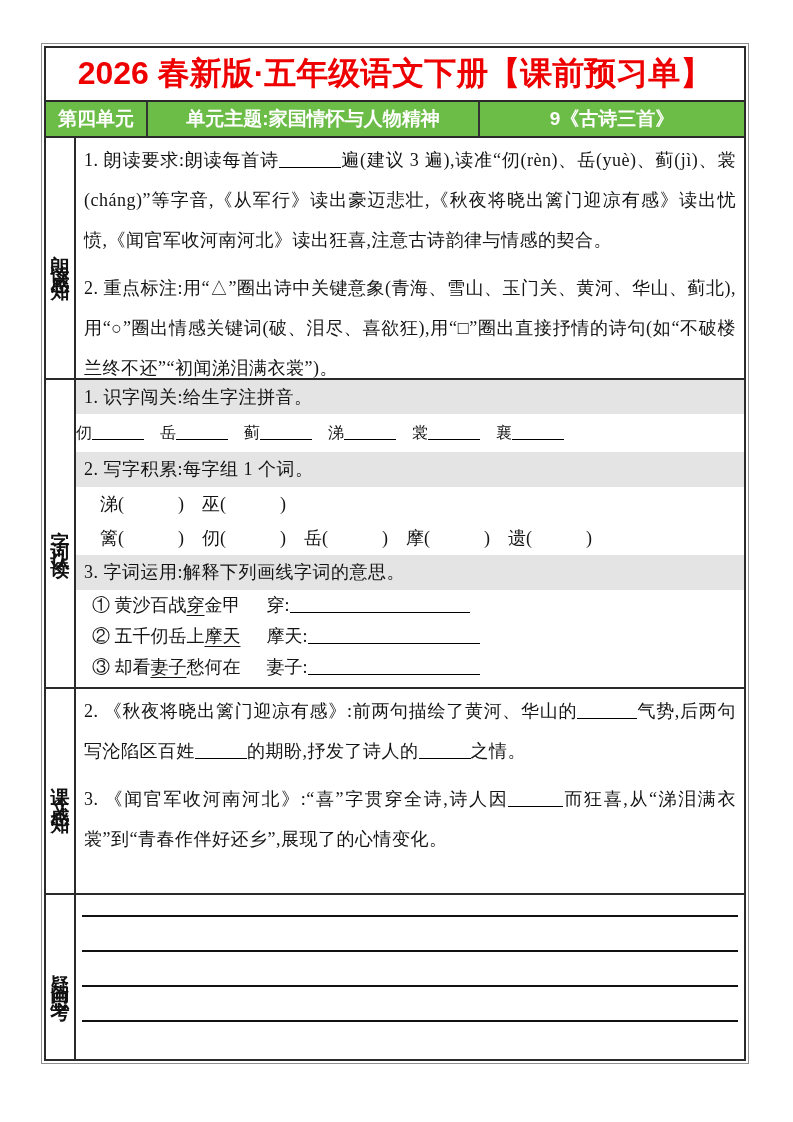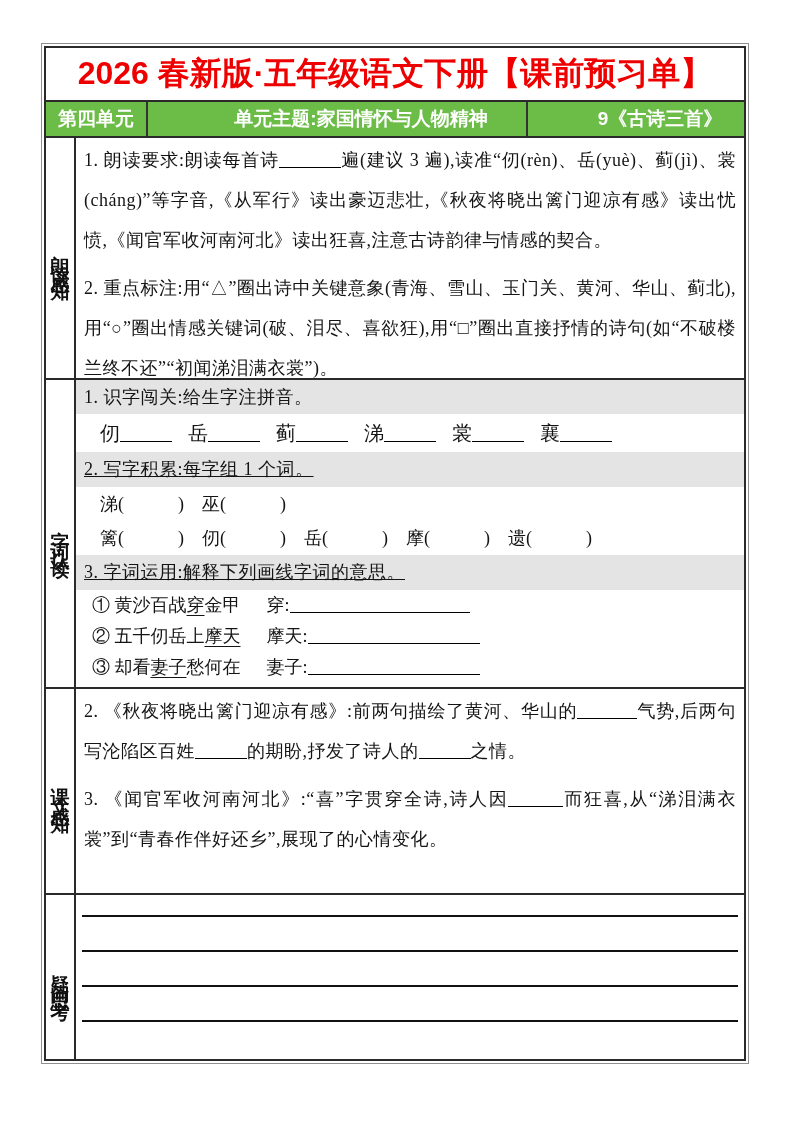--- a/index.html
+++ b/index.html
@@ -16,21 +16,21 @@
   .title-row {
     height:52px; display:flex; align-items:center; justify-content:center;
     font-family:"Liberation Sans", sans-serif; font-weight:bold;
     font-size:32px; color:#ee0000; white-space:nowrap; letter-spacing:0px;
   }
 
   
   .unit-row {
     height:36px; border-top:2px solid #2a2a2a; display:flex;
     background:#6cbc48; color:#ffffff;
-    font-family:"Liberation Sans", sans-serif; font-weight:bold; font-size:19px;gap:48px;
+    font-family:"Liberation Sans", sans-serif; font-weight:bold; font-size:19px;
   }
   .unit-cell { display:flex; align-items:center; justify-content:center; white-space:nowrap; }
   .unit-cell.c1 { width:102px; border-right:2px solid #333; }
   .unit-cell.c2 { width:332px; border-right:2px solid #333; }
   .unit-cell.c3 { flex:1; }
 
   
   .row { display:flex; border-top:2px solid #2a2a2a; }
   .row-reading { height:242px; }
   .row-words   { height:309px; }
@@ -53,23 +53,23 @@
     padding:8px 8px 0 8px; font-size:18px; line-height:40px;
     text-align:justify; letter-spacing:0.5px;
   }
   .para:first-child { padding-top:2px; }
 
   
   .strip {
     background:#e4e4e4; font-size:18px; line-height:34px;
     padding-left:8px; letter-spacing:0.5px;
   }
-  .strip.s2 { line-height:35px;text-decoration:underline; }
+  .strip.s2 { line-height:35px; }
 
-  .pinyin-line { font-size:20px; line-height:38px; padding-left:24px; }
+  .pinyin-line { font-size:16px; line-height:38px; }
   .word-line   { font-size:18px; line-height:34px; padding-left:24px; }
   .item-line   { font-size:18px; line-height:31px; padding-left:16px; }
 
   
   .blank { display:inline-block; border-bottom:1.5px solid #000; height:1em; vertical-align:-2px; }
   .gap   { display:inline-block; height:1px; }
   .uword { text-decoration:underline; text-underline-offset:4px; }
 
   
   .q-prompt { padding:2px 8px 0 8px; font-size:18px; line-height:40px; }

